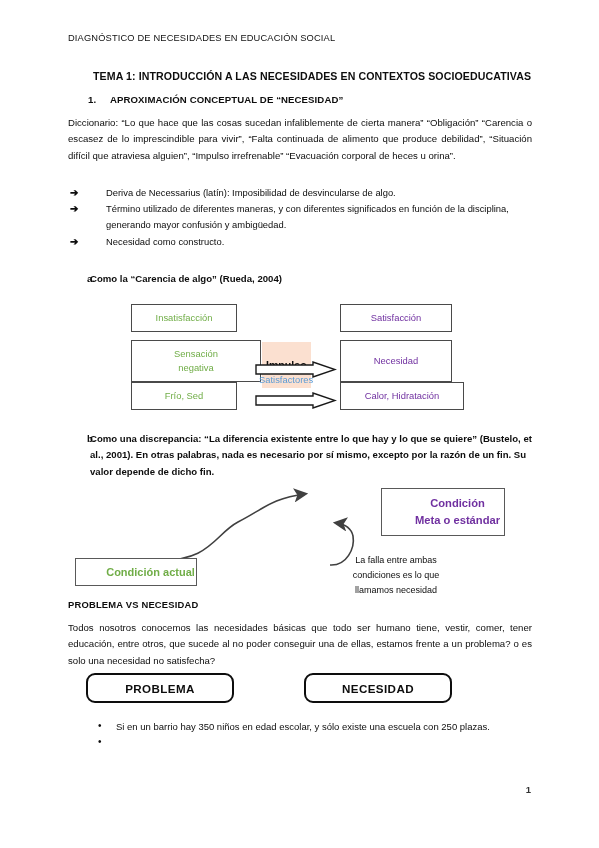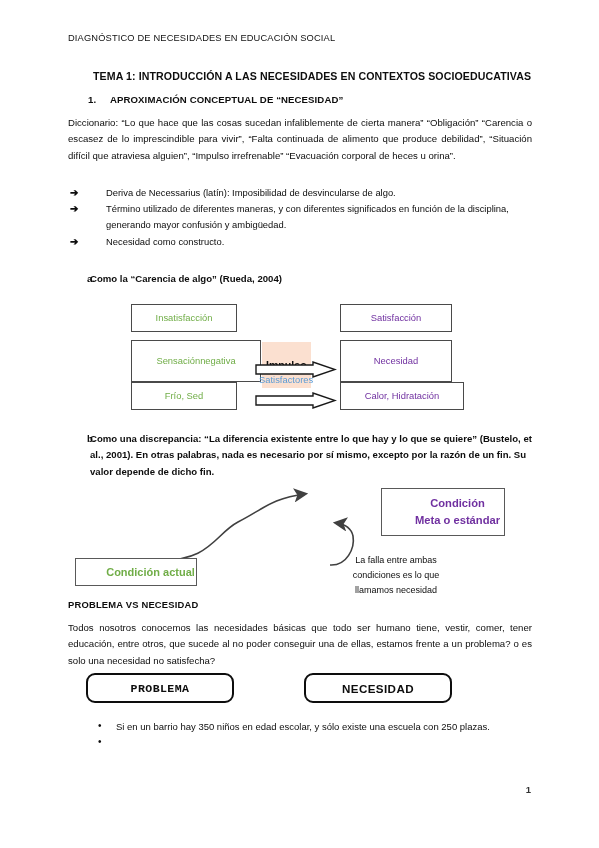--- a/index.html
+++ b/index.html
@@ -237,21 +237,21 @@
 
   <div class="sub-item" style="top:271px;">
     <span class="letter">a.</span>
     <span>Como la “Carencia de algo” (Rueda, 2004)</span>
   </div>
 
   <div>
 
     <div class="dbox green-text" style="left:131px; top:304px; width:106px; height:28px;">Insatisfacción</div>
 
-    <div class="dbox green-text" style="left:131px; top:340px; width:130px; height:42px; flex-direction:row;">
+    <div class="dbox green-text" style="left:131px; top:340px; width:130px; height:42px; flex-direction:column;">
       <span>Sensación</span>
       <span>negativa</span>
     </div>
 
     <div class="dbox green-text" style="left:131px; top:382px; width:106px; height:28px;">Frío, Sed</div>
 
     <div class="dbox purple-text" style="left:340px; top:304px; width:112px; height:28px;">Satisfacción</div>
 
     <div class="dbox purple-text" style="left:340px; top:340px; width:112px; height:42px;">Necesidad</div>
 
@@ -303,21 +303,21 @@
       <div>La falla entre ambas</div>
       <div>condiciones es lo que</div>
       <div>llamamos necesidad</div>
     </div>
   </div>
 
   <div class="heading-small" style="top:599px;">PROBLEMA VS NECESIDAD</div>
 
   <div class="para" style="top:620px;">Todos nosotros conocemos las necesidades básicas que todo ser humano tiene, vestir, comer, tener educación, entre otros, que sucede al no poder conseguir una de ellas, estamos frente a un problema? o es solo una necesidad no satisfecha?</div>
 
-  <div class="round-box" style="left:86px; top:673px; width:148px; height:30px;font-family:Liberation Mono, monospace;">PROBLEMA</div>
+  <div class="round-box" style="left:86px; top:673px; width:148px; height:30px;">PROBLEMA</div>
   <div class="round-box" style="left:304px; top:673px; width:148px; height:30px;">NECESIDAD</div>
 
   <div class="dot-list" style="top:719px;">
     <div class="dot-item">
       <span class="dot">•</span>
       <span>Si en un barrio hay 350 niños en edad escolar, y sólo existe una escuela con 250 plazas.</span>
     </div>
     <div class="dot-item">
       <span class="dot">•</span>
     </div>

